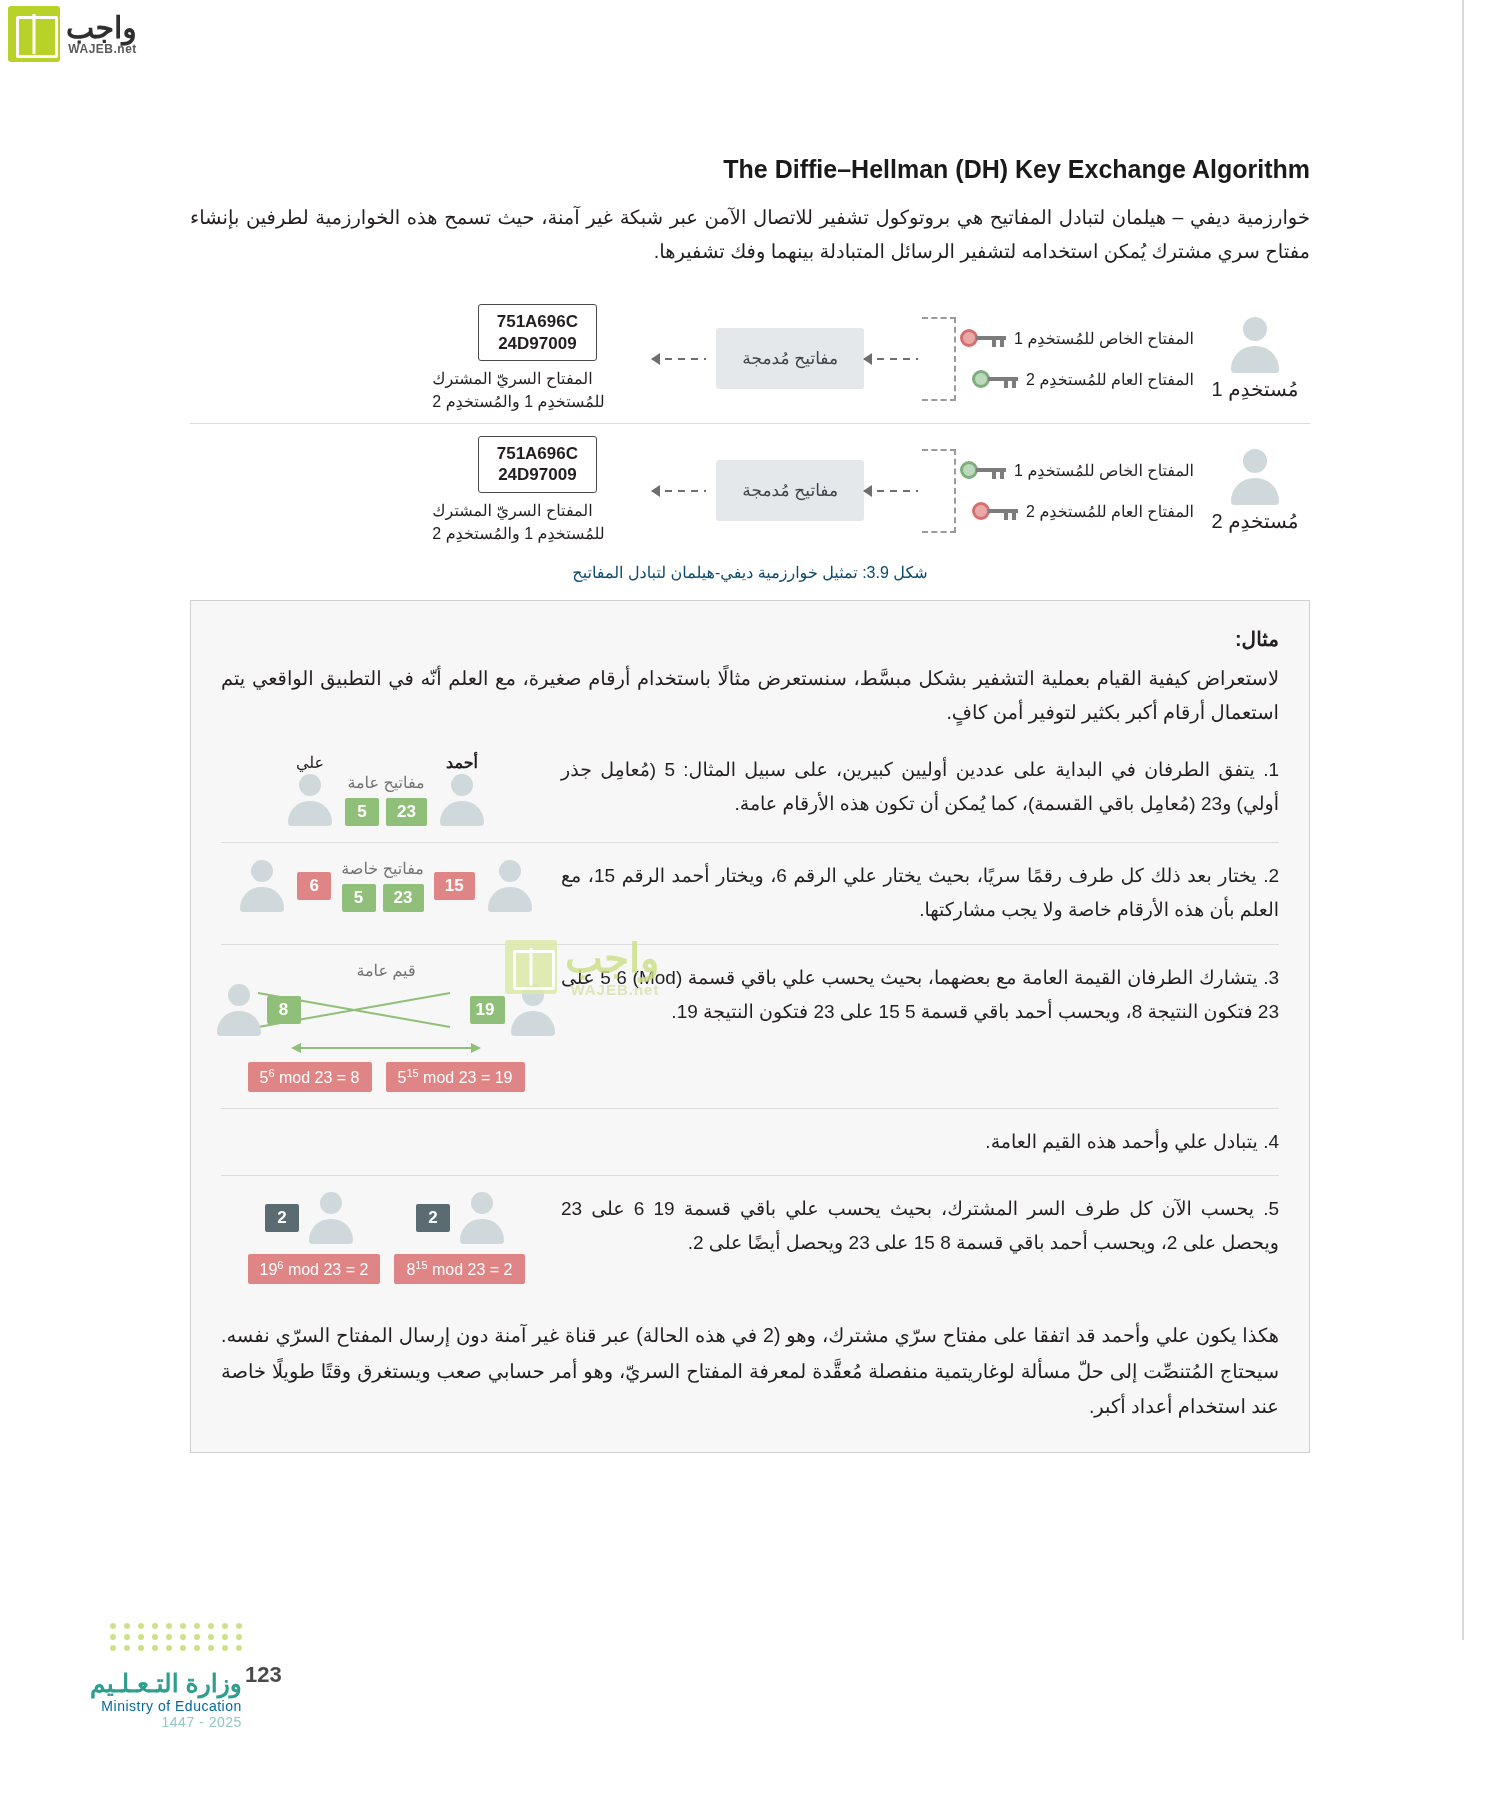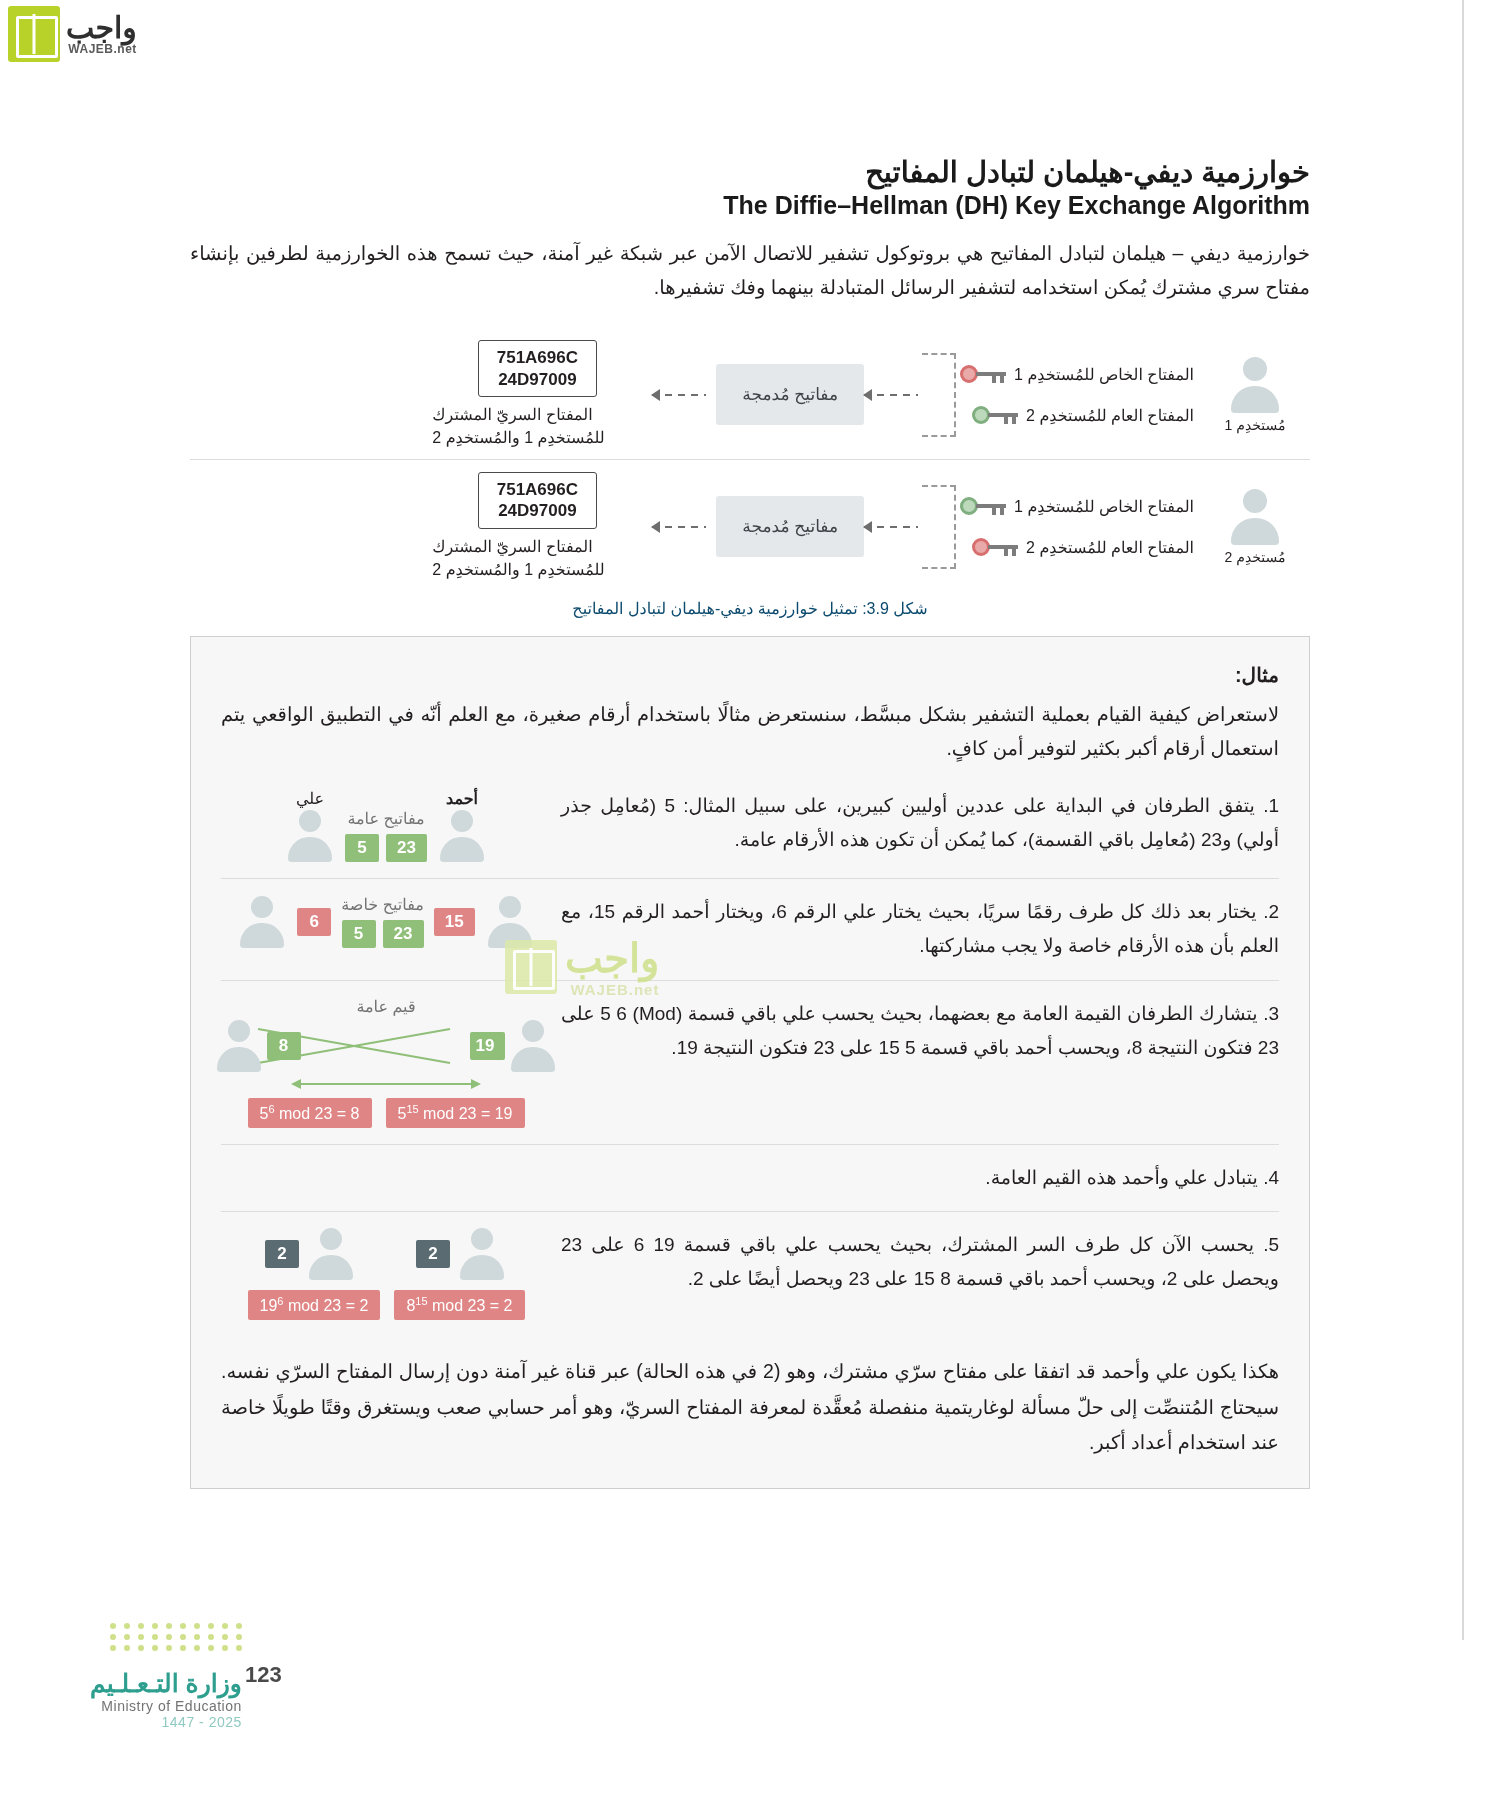--- a/index.html
+++ b/index.html
@@ -78,21 +78,21 @@
   }
   .avatar .head {
     position:absolute; top:0; left:50%; transform:translateX(-50%);
     width:24px; height:24px; border-radius:50%; background:#cfd8da;
   }
   .avatar .body {
     position:absolute; bottom:0; left:50%; transform:translateX(-50%);
     width:48px; height:27px; background:#cfd8da;
     border-radius: 24px 24px 4px 4px;
   }
-  .person-label { font-size: 14px; margin-top:4px; color:#231f20; white-space:nowrap;}
+  .person-label { font-size: 20px; margin-top:4px; color:#231f20; white-space:nowrap;}
 
   .keys-col { display:flex; flex-direction:column; gap:22px; margin-right:6px; }
   .key-line { display:flex; align-items:center; gap:8px; }
   .key-text { font-size: 16px; color:#231f20; white-space:nowrap; }
   .key-icon { width:46px; height:18px; position:relative; }
   .key-icon .bow {
     position:absolute; left:0; top:0; width:18px; height:18px; border-radius:50%;
     border:3px solid #7c7c7c;
   }
   .key-icon .bow.red { border-color:#d86f6f; background:#eaa9a9; }
@@ -173,40 +173,39 @@
   .wm-sub { font-size:15px; font-weight:bold; color:#d9e3ad; letter-spacing:1px;}
   .wm-book { width:52px; height:54px; background:#dce9a8; border-radius:3px; position:relative;}
   .wm-book:before { content:""; position:absolute; left:50%; top:8px; width:3px; height:38px; background:#fff; transform:translateX(-50%);}
   .wm-book:after { content:""; position:absolute; left:8px; top:10px; width:36px; height:34px; border:3px solid #fff; border-radius:2px;}
 
   
   .footer { position:absolute; bottom: 70px; left: 90px; }
   .dots { display:grid; grid-template-columns: repeat(10, 9px); gap:5px; margin-bottom: 18px;}
   .dots i { width:6px; height:6px; border-radius:50%; background:#cfe08a; display:block;}
   .moe-ar { font-size:25px; font-weight:bold; color:#2e9e8f; letter-spacing:1px;}
-  .moe-en { font-size:14px; color:#737373; letter-spacing:0.5px;}
+  .moe-en { font-size:14px; color:#0369a1; letter-spacing:0.5px;}
   .moe-yr { font-size:14px; color:#8fc9c1; letter-spacing:0.5px;}
   .page-num { position:absolute; bottom: 112px; left: 245px; font-size:22px; font-weight:bold; color:#4a4a4a;}
 </style>
 </head>
 <body>
 
 <div class="logo-wrap">
   <div class="logo-text">
     <span>واجب</span>
     <span class="sub">WAJEB.net</span>
   </div>
   <div class="logo-book"></div>
 </div>
 
 <div class="page-rule"></div>
 
 <div class="content">
 
-  <h1 class="title-ar">خوارزمية ديفي-هيلمان لتبادل المفاتيح</h1>
   <h2 class="title-en">The Diffie–Hellman (DH) Key Exchange Algorithm</h2>
   <p class="intro">خوارزمية ديفي – هيلمان لتبادل المفاتيح هي بروتوكول تشفير للاتصال الآمن عبر شبكة غير آمنة، حيث تسمح هذه الخوارزمية لطرفين بإنشاء مفتاح سري مشترك يُمكن استخدامه لتشفير الرسائل المتبادلة بينهما وفك تشفيرها.</p>
 
   <div class="figure">
 
     <div class="dh-row first">
       <div class="person">
         <div class="avatar">
           <div class="head"></div>
             <div class="body"></div>

